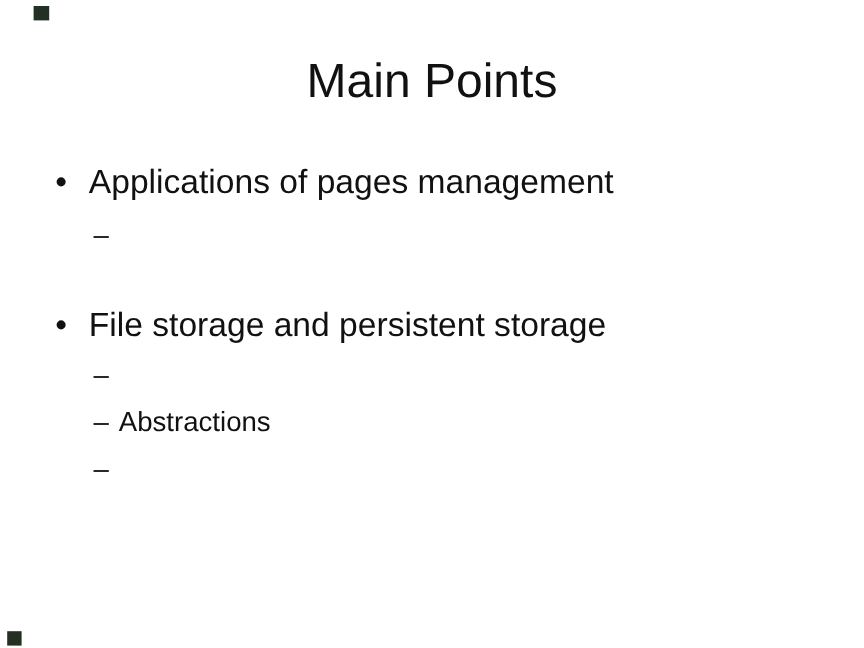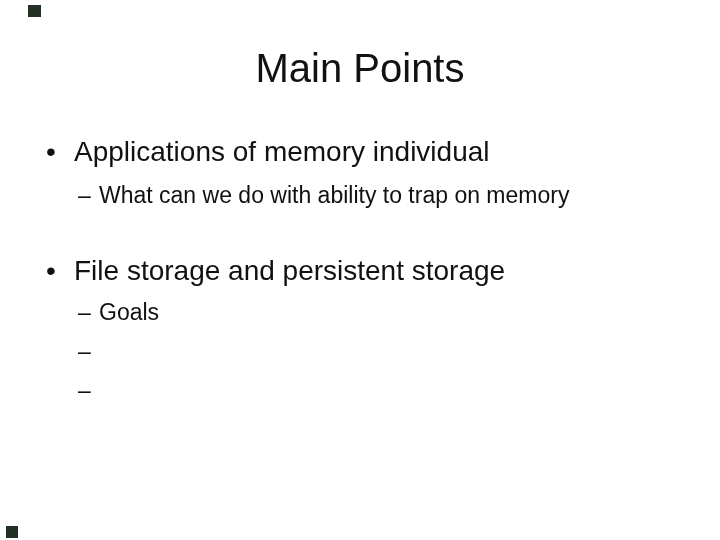--- a/index.html
+++ b/index.html
@@ -77,43 +77,42 @@
 
 <div class="slide">
 
   <div class="corner-square top-left"></div>
   <div class="corner-square bottom-left"></div>
 
   <h1 class="title">Main Points</h1>
 
   <div class="bullet-row pos-bullet-1">
     <span class="marker">•</span>
-    <span class="bullet-text">Applications of memory individual</span>
+    <span class="bullet-text">Applications of pages management</span>
   </div>
 
   <div class="sub-row pos-sub-1-1">
     <span class="marker">–</span>
     <span class="sub-text">
-      <span class="line">What can we do with ability to trap on memory</span>
     </span>
   </div>
 
   <div class="bullet-row pos-bullet-2">
     <span class="marker">•</span>
     <span class="bullet-text">File storage and persistent storage</span>
   </div>
 
   <div class="sub-row pos-sub-2-1">
     <span class="marker">–</span>
-    <span class="sub-text">
-      <span class="line">Goals</span>
-    </span>
   </div>
 
   <div class="sub-row pos-sub-2-2">
     <span class="marker">–</span>
+    <span class="sub-text">
+      <span class="line">Abstractions</span>
+    </span>
   </div>
 
   <div class="sub-row pos-sub-2-3">
     <span class="marker">–</span>
   </div>
 
 </div>
 
 </body></html>

